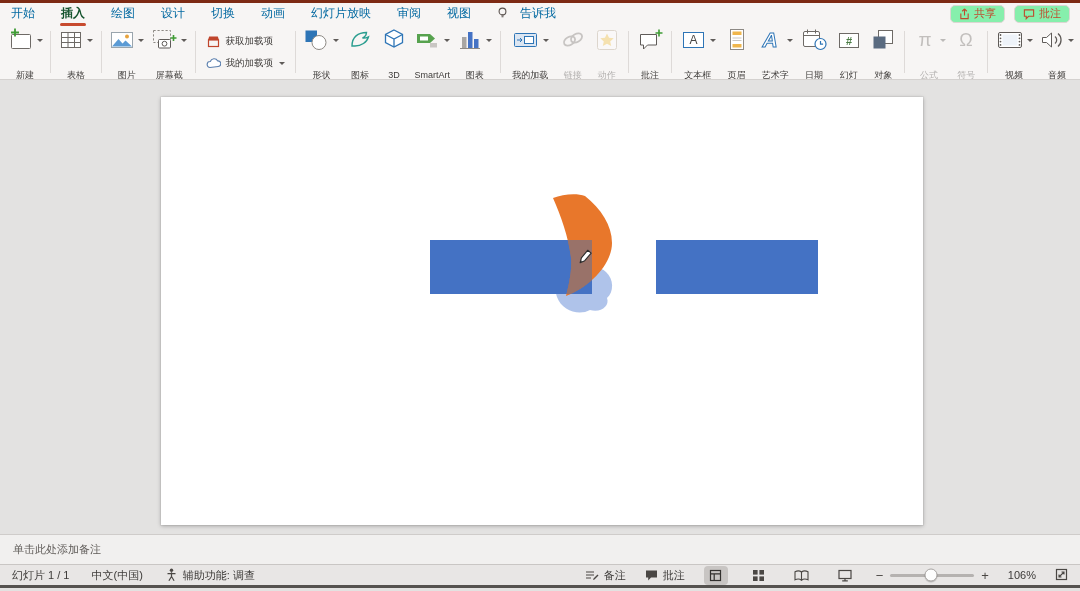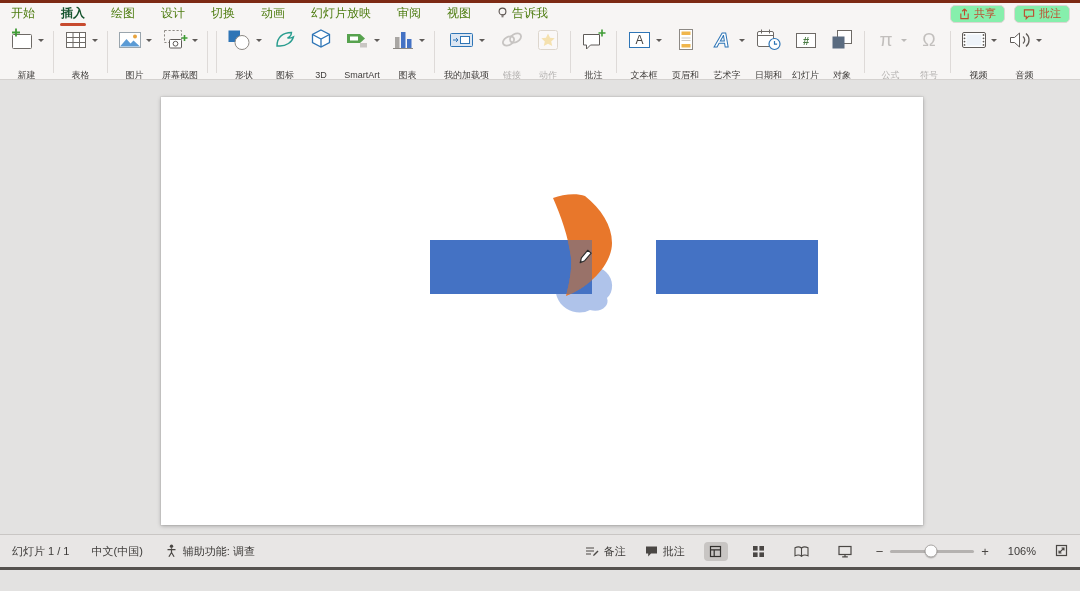--- a/index.html
+++ b/index.html
@@ -7,26 +7,26 @@
     font-family:"Liberation Sans", sans-serif; background:#e3e2e1; }
   .app { width:1080px; height:591px; display:flex; flex-direction:column; }
 
   
   .titlestrip { height:3px; background:#7d2a14; }
 
   
   .menubar { height:21px; background:#f7f5f4; display:flex; align-items:center;
     padding:0 10px; position:relative; }
   .tabs { display:flex; gap:24px; align-items:center; }
-  .tab { font-size:12px; color:#4d7c0f; cursor:default; position:relative;
+  .tab { font-size:12px; color:#0369a1; cursor:default; position:relative;
     padding:2px 1px 3px; white-space:nowrap; }
   .tab.active { color:#14532d; font-weight:bold; }
   .tab.active::after { content:""; position:absolute; left:0; right:0; bottom:-1px;
     height:2.5px; background:#c74a2e; border-radius:2px; }
-  .tellme { display:flex; align-items:center; gap:4px; }
+  .tellme { display:flex; align-items:center; gap:12px; }
   .menubar-right { margin-left:auto; display:flex; gap:9px; }
   .pillbtn { display:flex; align-items:center; gap:4px; font-size:11px; color:#c04a2e;
     background:#86efac; border:1px solid #ddd6d3; border-radius:5px; padding:2px 8px; height:18px; }
 
   
   .ribbon { height:56px; background:#f7f5f4; border-bottom:1px solid #d4d1cf;
     display:flex; align-items:stretch; padding:2px 2px 1px 4px; overflow:hidden; }
   .vsep { width:1px; background:#dedad8; margin:5px 4px; }
   .rbtn { display:flex; flex-direction:column; align-items:center; padding:1px 5px 0;
     min-width:34px; }
@@ -46,21 +46,21 @@
     background:#ffffff; box-shadow:0 1px 4px rgba(0,0,0,.28), 0 0 0 1px rgba(0,0,0,.04); }
   .slide svg { display:block; }
 
   
   .notesbar { height:30px; background:#f1f0ef; border-top:1px solid #cfccca;
     display:flex; align-items:center; padding:0 13px; }
   .notesbar span { font-size:11px; color:#5f5b58; }
 
   
   .statusbar { height:21px; background:#e8e6e5; border-top:1px solid #c9c6c4;
-    display:flex; align-items:center; padding:16px 12px; font-size:11px; color:#3c3a38; }
+    display:flex; align-items:center; padding:4px 12px; font-size:11px; color:#3c3a38; }
   .sb-left { display:flex; align-items:center; gap:22px; }
   .sb-item { display:flex; align-items:center; gap:5px; white-space:nowrap; }
   .sb-right { margin-left:auto; display:flex; align-items:center; gap:19px; }
   .viewbtn { display:flex; align-items:center; justify-content:center;
     width:24px; height:19px; border-radius:4px; }
   .viewbtn.selected { background:#c8c5c3; }
   .zoomwrap { display:flex; align-items:center; gap:7px; }
   .zoomtrack { width:84px; height:3px; background:#b5b2b0; border-radius:2px; position:relative; }
   .zoomthumb { position:absolute; top:50%; left:48%; width:13px; height:13px;
     background:#fdfdfd; border:1px solid #a9a6a4; border-radius:50%;
@@ -162,20 +162,36 @@
           <circle cx="13.5" cy="16.7" r="2.4" fill="#fff" stroke="#5f5b58"></circle>
           <path d="M22.5,8 v6 M19.5,11 h6" stroke="#3f9c35" stroke-width="1.6" fill="none"></path>
         </svg>
         <span class="caret"></span>
       </div>
       <span class="lbl">屏幕截图</span>
     </div>
 
     <div class="vsep"></div>
 
+    <div class="addin-group">
+      <div class="addin-row">
+        <svg width="15" height="15" viewBox="0 0 15 15">
+          <path d="M2,6 L3.2,2.5 h8.6 L13,6 z" fill="#c0452c"></path>
+          <rect x="2.5" y="6" width="10" height="6.5" fill="none" stroke="#c0452c" stroke-width="1.2"></rect>
+        </svg>
+        <span class="lbl">获取加载项</span>
+      </div>
+      <div class="addin-row">
+        <svg width="15" height="15" viewBox="0 0 15 15">
+          <path d="M4,11.5 a3,3 0 0 1 .3,-6 a4,3.8 0 0 1 7.4,-.6 a2.8,2.8 0 0 1 .5,5.6 z" fill="#fff" stroke="#5b7fae" stroke-width="1.1"></path>
+        </svg>
+        <span class="lbl">我的加载项</span>
+        <span class="caret"></span>
+      </div>
+    </div>
 
     <div class="vsep"></div>
 
     <div class="rbtn">
       <div class="icon-row">
         <svg width="27" height="26" viewBox="0 0 27 26">
           <rect x="2.5" y="3.5" width="11.5" height="11.5" fill="#2e75b6"></rect>
           <circle cx="16" cy="15.5" r="7" fill="#fff" stroke="#8d8984"></circle>
         </svg>
         <span class="caret"></span>
@@ -421,20 +437,23 @@
         </g>
 
         <g transform="translate(424,160) rotate(40)">
           <path d="M-2.2,-7 h4.4 v10 L0,7.5 L-2.2,3 Z" fill="#ffffff" stroke="#2b2b2b" stroke-width="1.1" stroke-linejoin="round"></path>
           <path d="M-0.6,5.2 L0,7.5 L0.6,5.2 Z" fill="#2b2b2b"></path>
         </g>
       </svg>
     </div>
   </div>
 
+  <div class="notesbar">
+    <span>单击此处添加备注</span>
+  </div>
 
   <div class="statusbar">
     <div class="sb-left">
       <span class="sb-item">幻灯片 1 / 1</span>
       <span class="sb-item">中文(中国)</span>
       <span class="sb-item">
         <svg width="13" height="14" viewBox="0 0 13 14">
           <circle cx="6.5" cy="2.3" r="1.7" fill="#4a4744"></circle>
           <path d="M6.5,4.3 v4.2 M2.5,5.7 h8 M6.5,8.5 l-2.6,4.3 M6.5,8.5 l2.6,4.3" stroke="#4a4744" stroke-width="1.2" fill="none"></path>
         </svg>

